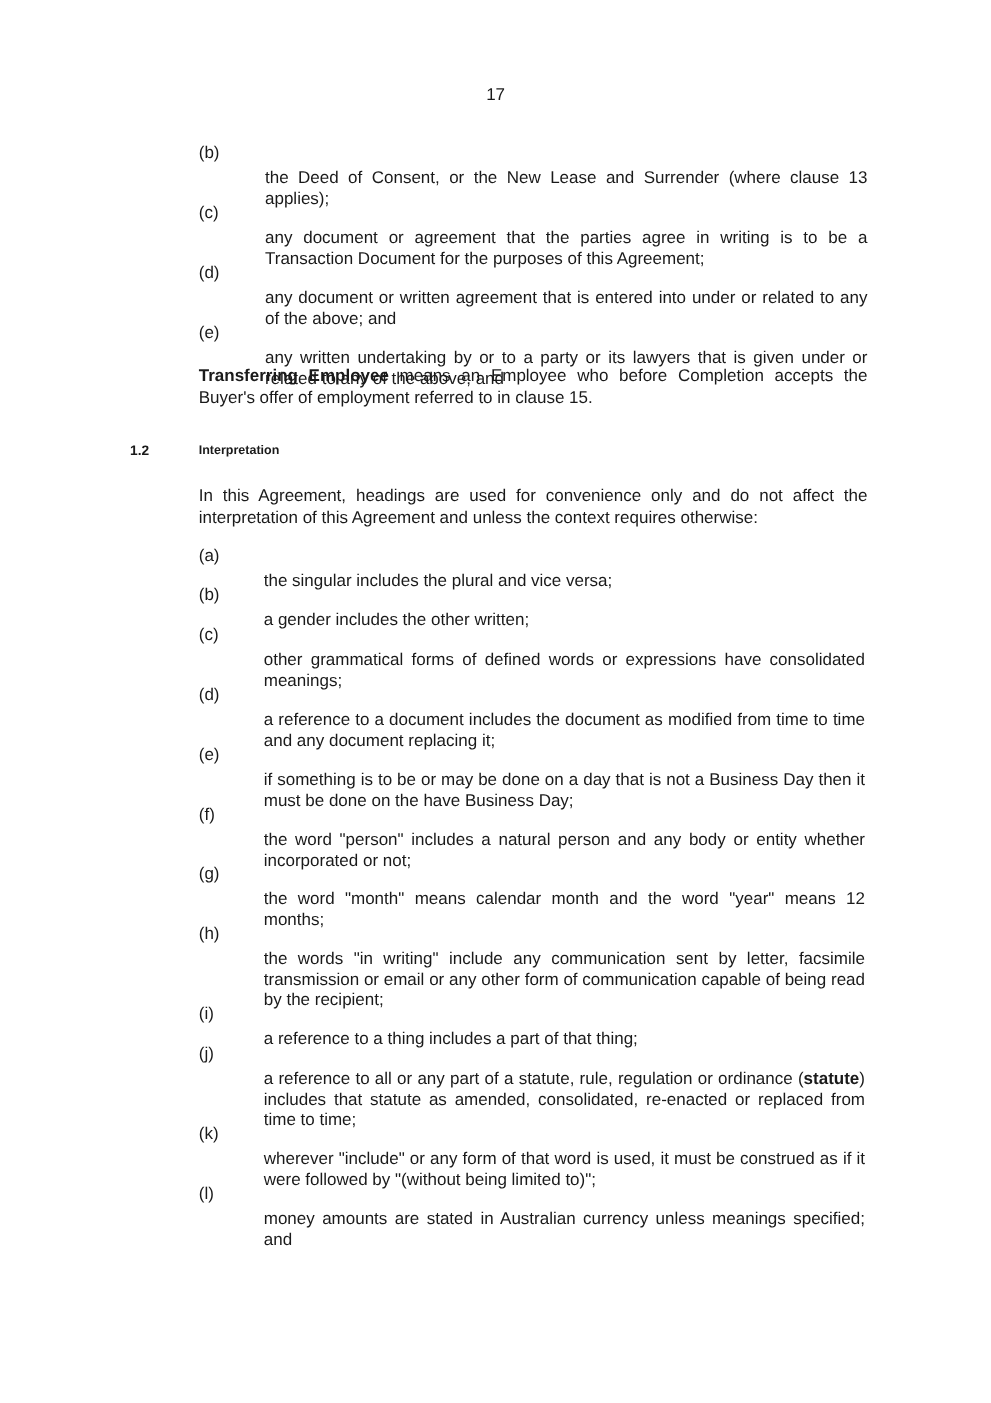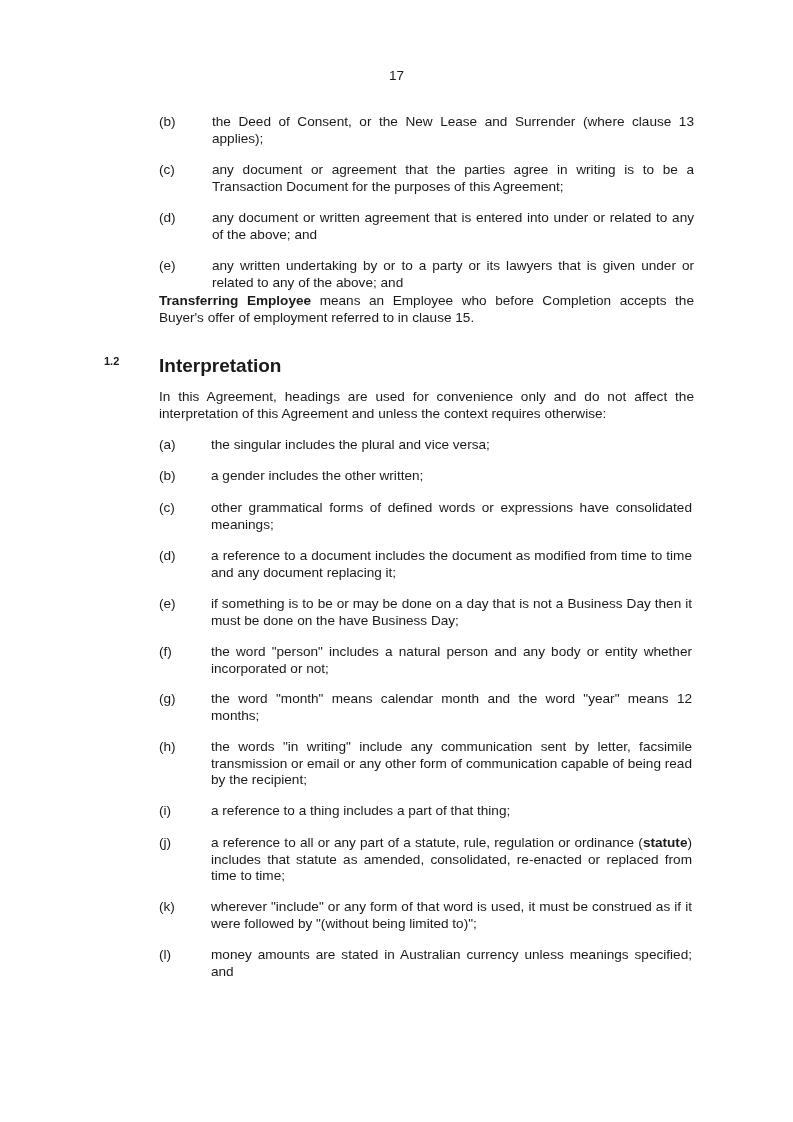--- a/index.html
+++ b/index.html
@@ -1,25 +1,25 @@
 <!DOCTYPE html>
 <html><head>
 <meta charset="utf-8">
 <style>
   html, body { margin: 0; padding: 0; background: #ffffff; }
   body { width: 793px; height: 1122px; position: relative; overflow: hidden;
          font-family: "Liberation Sans", sans-serif; color: #1a1a1a; font-size: 13.6px; }
   .page-number { position: absolute; top: 68px; left: 0; width: 793px; text-align: center; font-size: 13.6px; }
   .item { position: absolute; left: 0; width: 793px; }
   .label { position: absolute; left: 159px; line-height: 16.5px; }
-  .text { position: absolute; left: 212px; width: 482px; line-height: 16.5px; text-align: justify; }
+  .text { position: absolute; left: 212px; width: 482px; line-height: 16.5px; text-align: justify; margin-top: 20px; }
   .text.j2 { left: 211px; width: 481px; }
   .para { position: absolute; left: 159px; width: 535px; line-height: 16.5px; text-align: justify; }
   .heading-num { position: absolute; left: 104px; font-weight: bold; font-size: 11px; }
-  .heading-title { position: absolute; left: 159px; font-weight: bold; font-size: 19px; text-align: center; }
+  .heading-title { position: absolute; left: 159px; font-weight: bold; font-size: 10px; text-align: center; }
   b { font-weight: bold; }
 </style>
 </head>
 <body>
 
 <div class="page-number">17</div>
 
 <div class="item" style="top:114px">
   <span class="label">(b)</span>
   <div class="text">the Deed of Consent, or the New Lease and Surrender (where clause 13 applies);</div>

